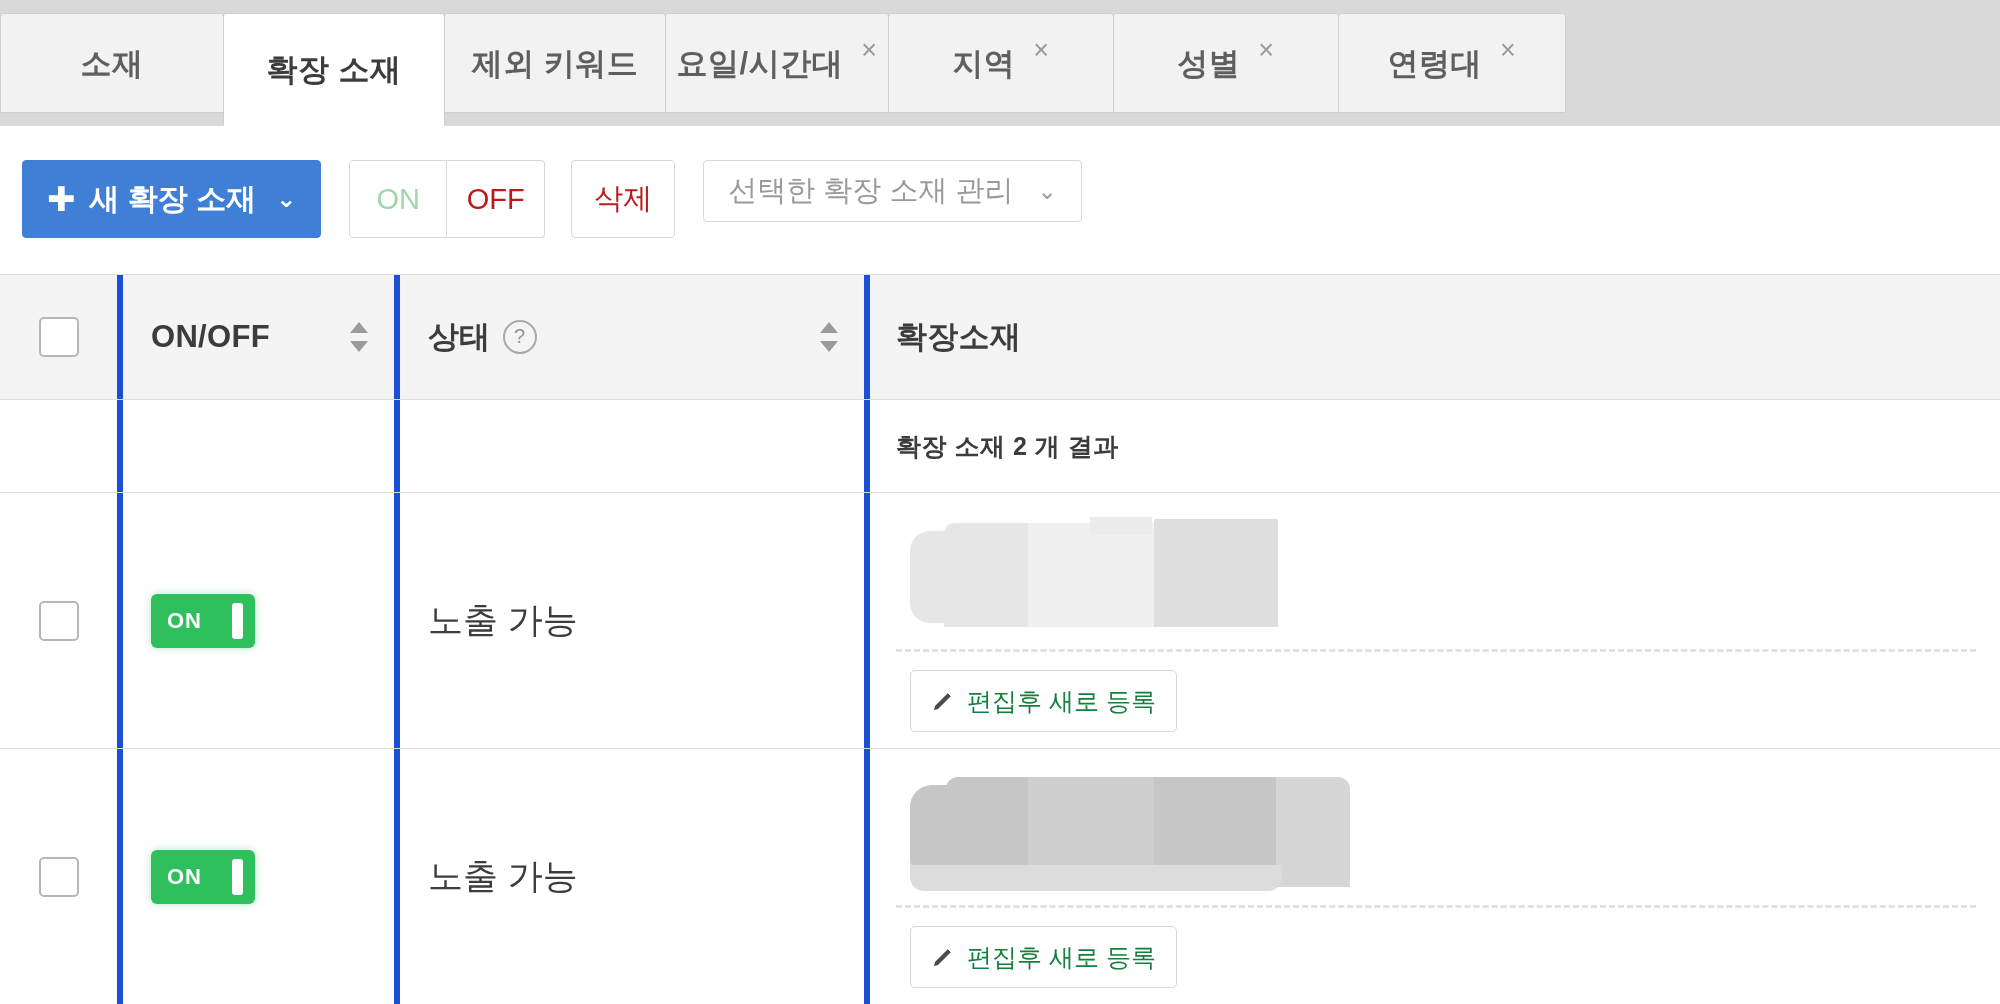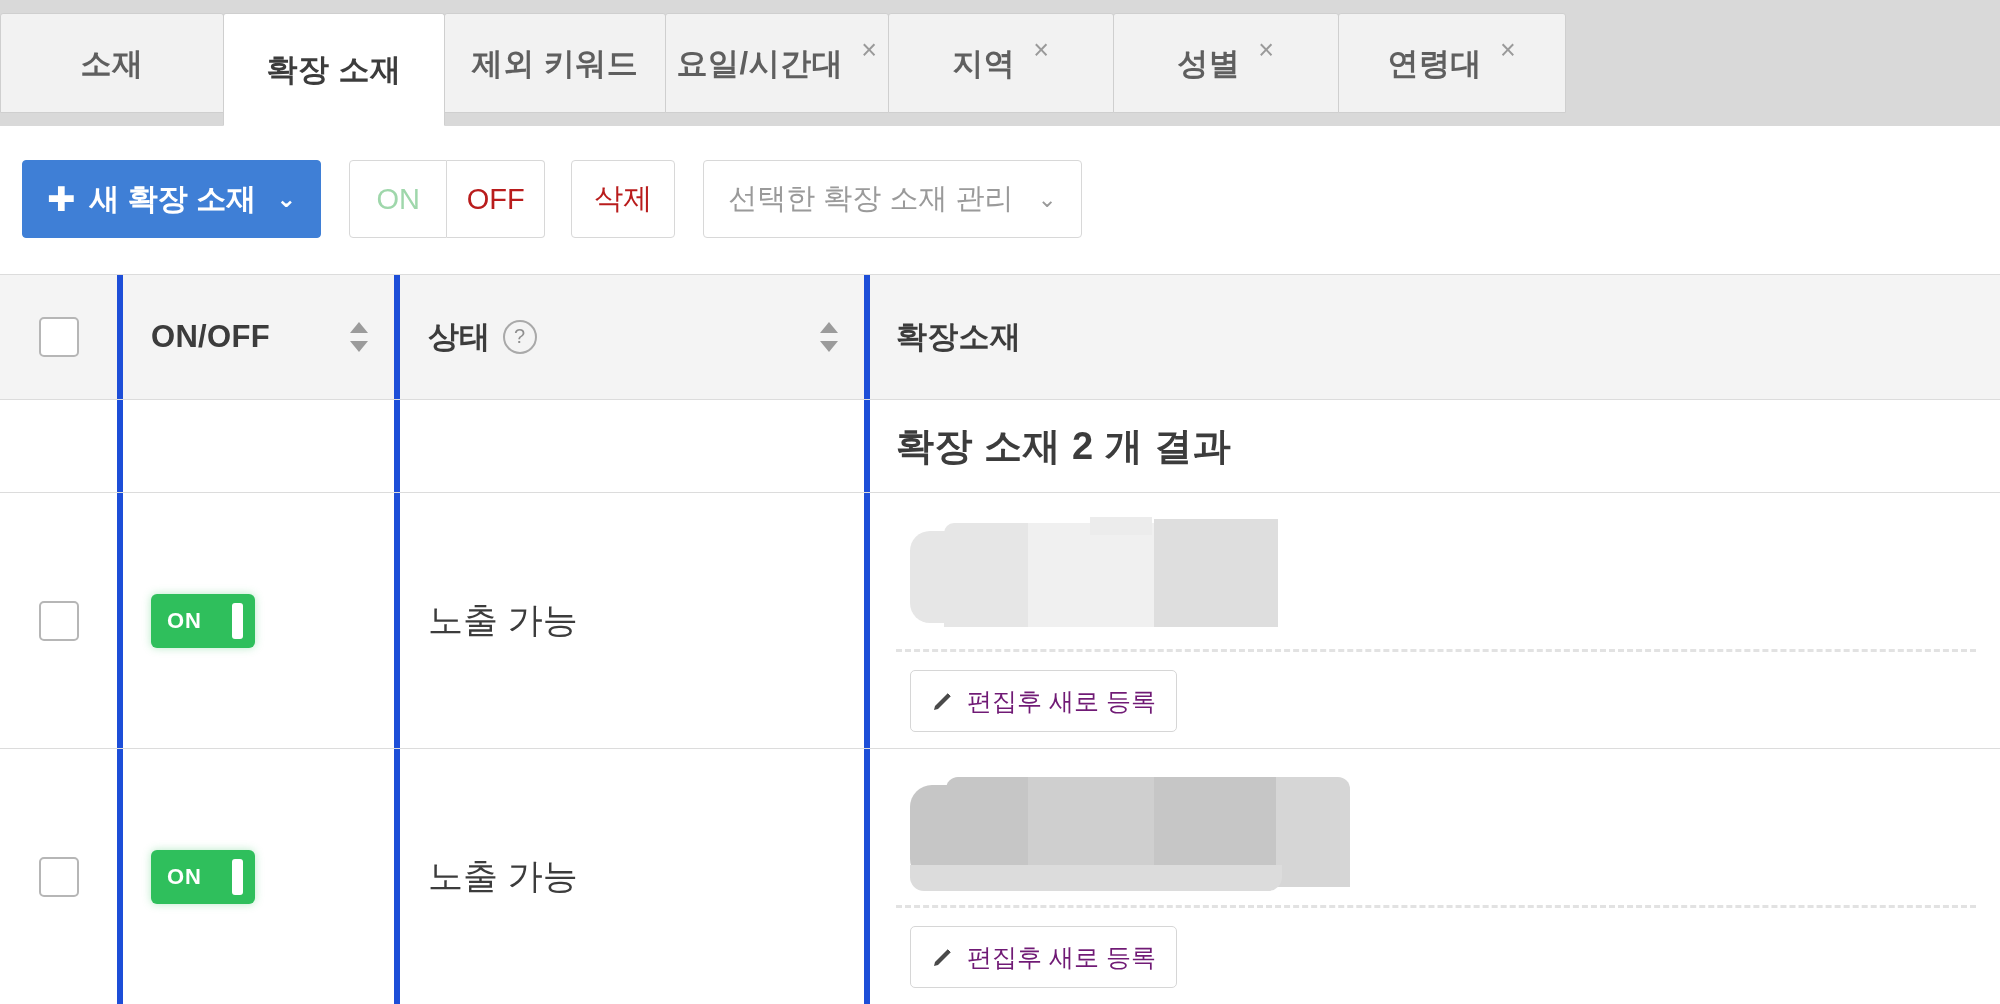--- a/index.html
+++ b/index.html
@@ -153,21 +153,21 @@
     border-radius: 4px;
     color: #b91c1c;
     font-size: 29px;
     display: flex;
     align-items: center;
     justify-content: center;
     box-sizing: border-box;
     white-space: nowrap;
   }
   .btn-select {
-    height: 78px;
+    height: 62px;
     margin-left: 28px;
     padding: 0 24px;
     background: #ffffff;
     border: 1px solid #d8d8d8;
     border-radius: 4px;
     color: #9a9a9a;
     font-size: 29px;
     display: flex;
     align-items: center;
     box-sizing: border-box;
@@ -285,21 +285,21 @@
   }
 
   .state-text {
     font-size: 35px;
     color: #3c3c3c;
     font-weight: normal;
     white-space: nowrap;
   }
 
   .summary-text {
-    font-size: 38px;
+    font-size: 25px;
     font-weight: bold;
     color: #3c3c3c;
     letter-spacing: 0.5px;
     white-space: nowrap;
   }
 
   .mat-wrap {
     width: 100%;
     padding-top: 24px;
     box-sizing: border-box;
@@ -320,21 +320,21 @@
     width: 1080px;
   }
   .btn-edit {
     display: inline-flex;
     align-items: center;
     height: 62px;
     padding: 0 20px;
     background: #ffffff;
     border: 1px solid #d6d6d6;
     border-radius: 5px;
-    color: #701a75;
+    color: #15803d;
     font-size: 25px;
     box-sizing: border-box;
     margin-left: 14px;
     white-space: nowrap;
   }
   .pencil {
     width: 24px;
     height: 24px;
     margin-right: 12px;
     display: inline-block;

